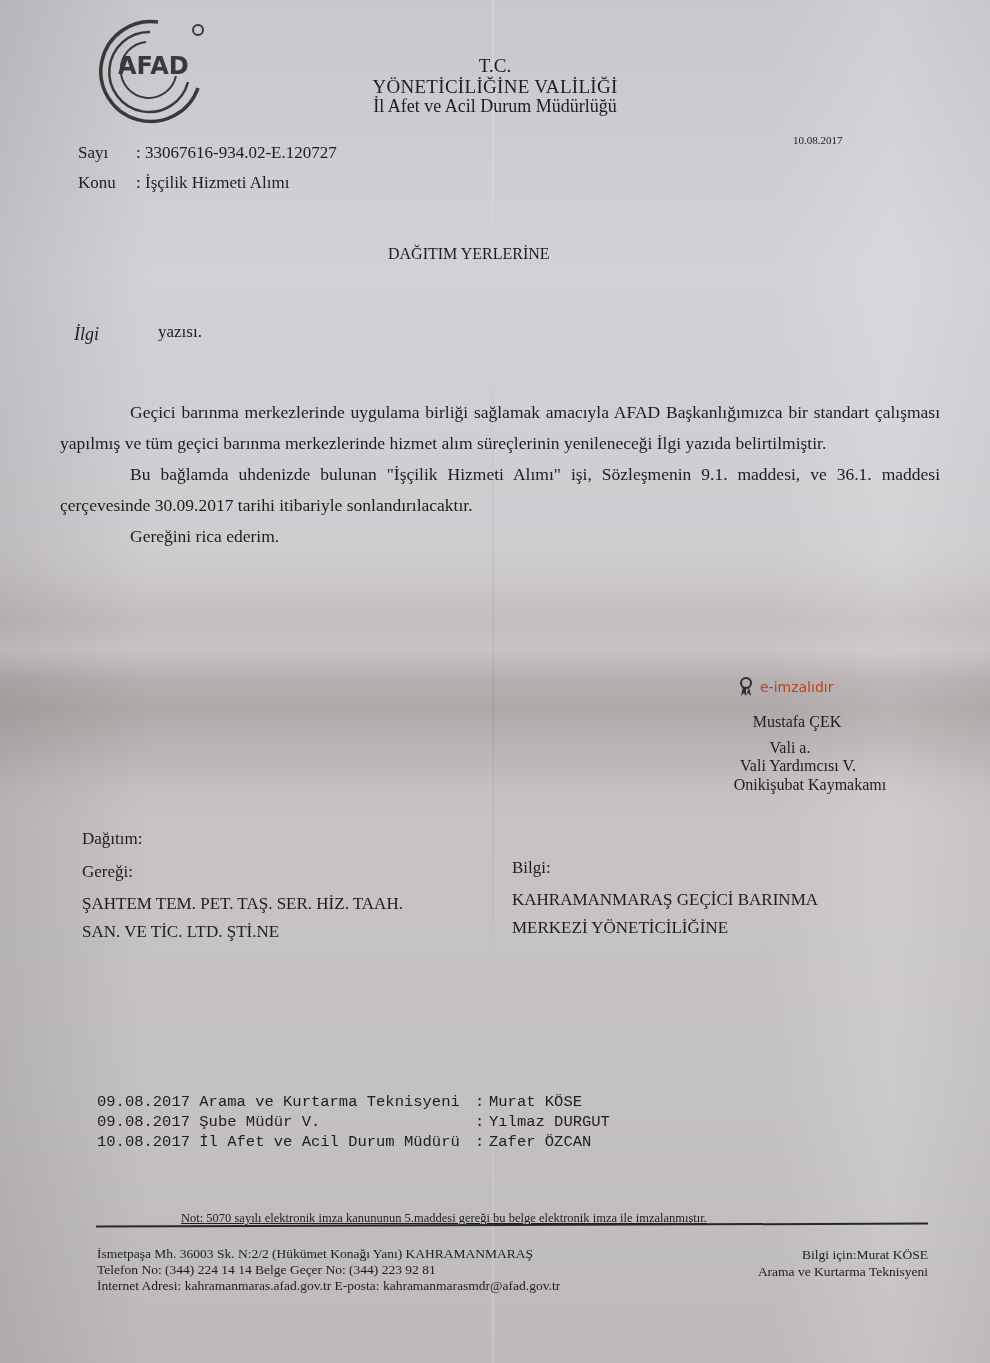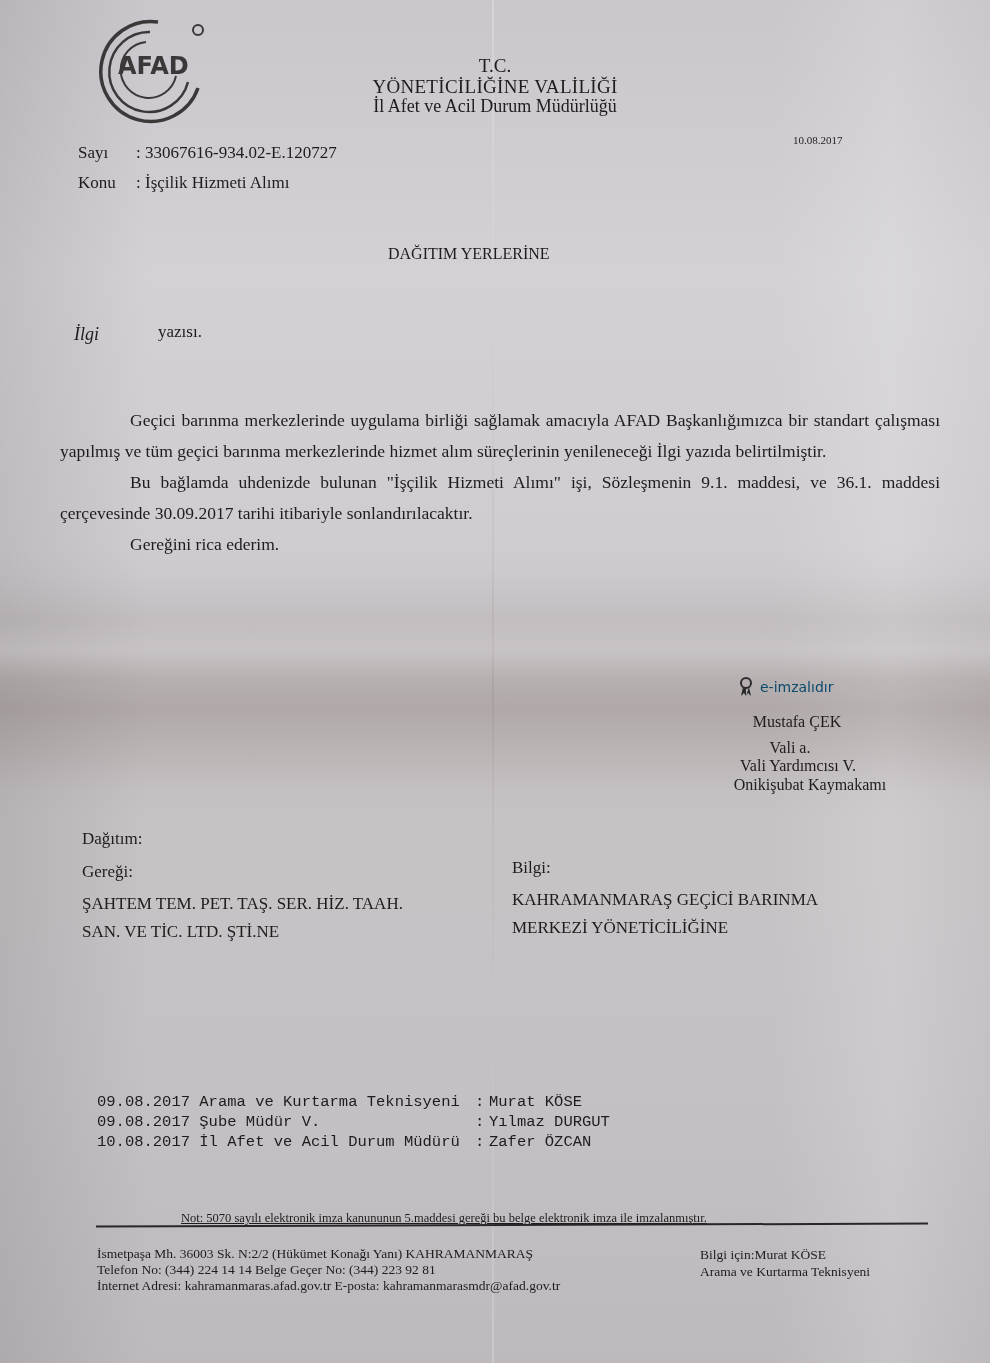--- a/index.html
+++ b/index.html
@@ -27,41 +27,41 @@
 
     .meta { left: 78px; font-size: 17px; }
     .meta .lbl { display: inline-block; width: 58px; }
     .date { left: 793px; top: 134px; font-size: 11px; }
 
     .title { left: 388px; top: 245px; font-size: 16px; }
 
     .ilgi-lbl { left: 74px; top: 324px; font-size: 18px; font-style: italic; text-align: center; }
     .ilgi { left: 144px; top: 314px; font-size: 17px; line-height: 36px; white-space: normal; width: 760px; }
 
-    .para { left: 60px; width: 880px; font-size: 17.5px; line-height: 31px; white-space: normal; text-align: justify; margin-top: 8px; }
+    .para { left: 60px; width: 880px; font-size: 17.5px; line-height: 31px; white-space: normal; text-align: justify; }
     .para p { margin: 0; }
     .ind { text-indent: 70px; }
 
     .sig { left: 705px; width: 220px; text-align: center; }
-    .esign { left: 738px; top: 677px; font-family: "DejaVu Sans", sans-serif; font-size: 14px; color: #0c4a6e; }
+    .esign { left: 738px; top: 677px; font-family: "DejaVu Sans", sans-serif; font-size: 14px; color: #c2410c; }
     .esign .ic { display: inline-block; width: 16px; height: 20px; vertical-align: -5px; margin-right: 6px; }
 
     .dist { font-size: 17px; }
     .dist-col { left: 82px; }
     .dist-col2 { left: 512px; }
 
     .approvals { left: 97px; top: 1092px; font-size: 17px; line-height: 20px; font-family: "DejaVu Serif", serif; font-size: 15.5px; }
     .approvals .row { display: flex; font-family: Liberation Mono, monospace; }
     .approvals .c1 { width: 378px; }
     .approvals .c2 { width: 14px; }
 
     .note { left: 181px; top: 1211px; font-size: 12.5px; text-decoration: underline; }
     .rule { left: 96px; top: 1224px; width: 832px; height: 2px; background: #2a2628; transform: rotate(-0.2deg); }
     .addr { left: 97px; top: 1246px; font-size: 13.5px; line-height: 16px; }
-    .info { left: 700px; top: 1246px; width: 228px; font-size: 13.5px; line-height: 17px; text-align: left; }
+    .info { left: 700px; top: 1246px; width: 228px; font-size: 13.5px; line-height: 17px; text-align: right; }
   </style>
 </head>
 <body>
 
 <div class="fold-v"></div>
 <div class="fold-h"></div>
 
 <div class="abs logo">
   <svg viewBox="0 0 130 110">
     <path d="M70 6 A50 50 0 1 0 110 72" fill="none" stroke="#3a3838" stroke-width="3.5"></path>

